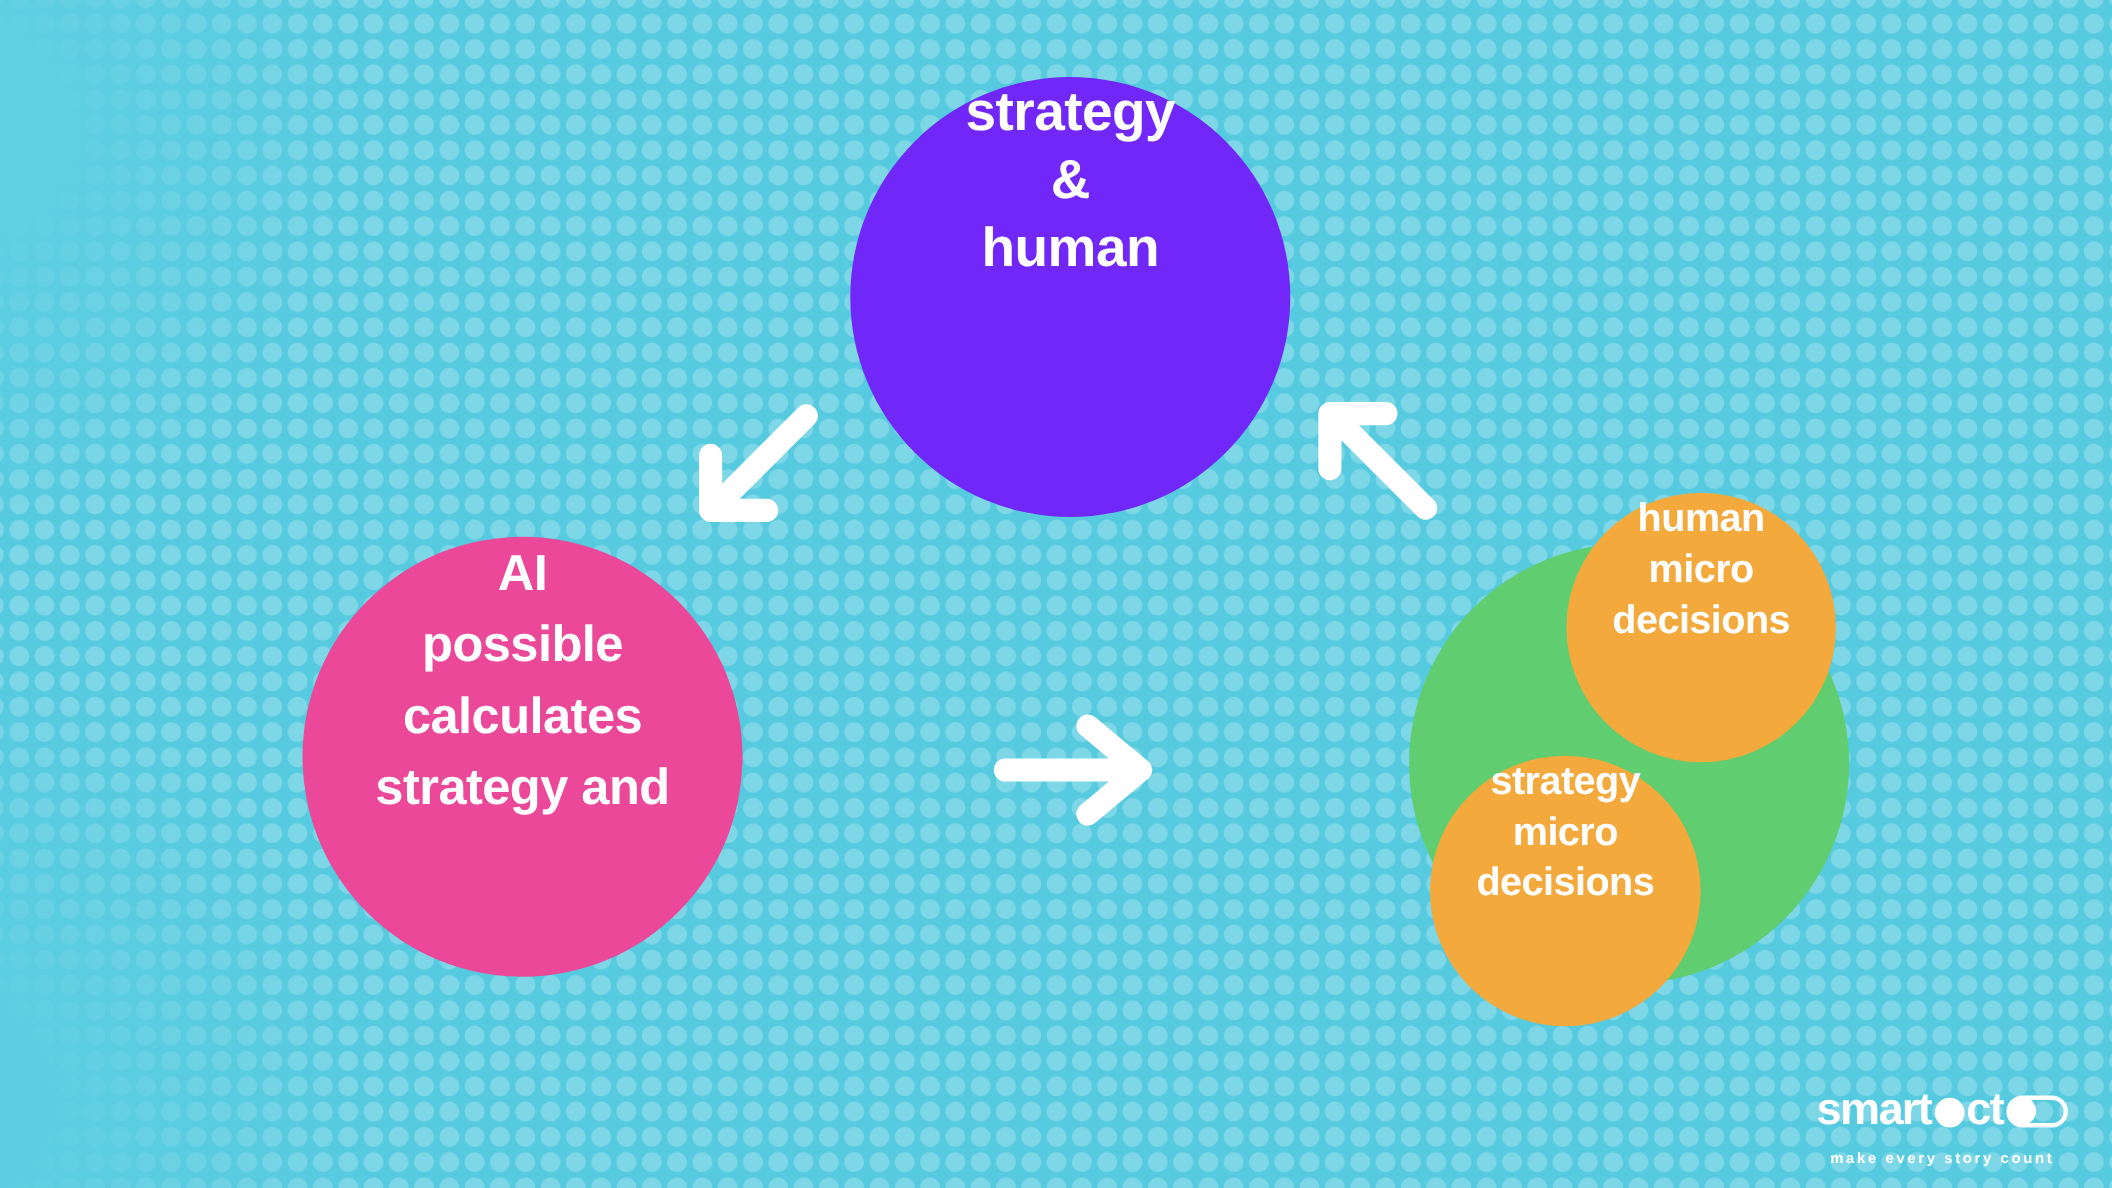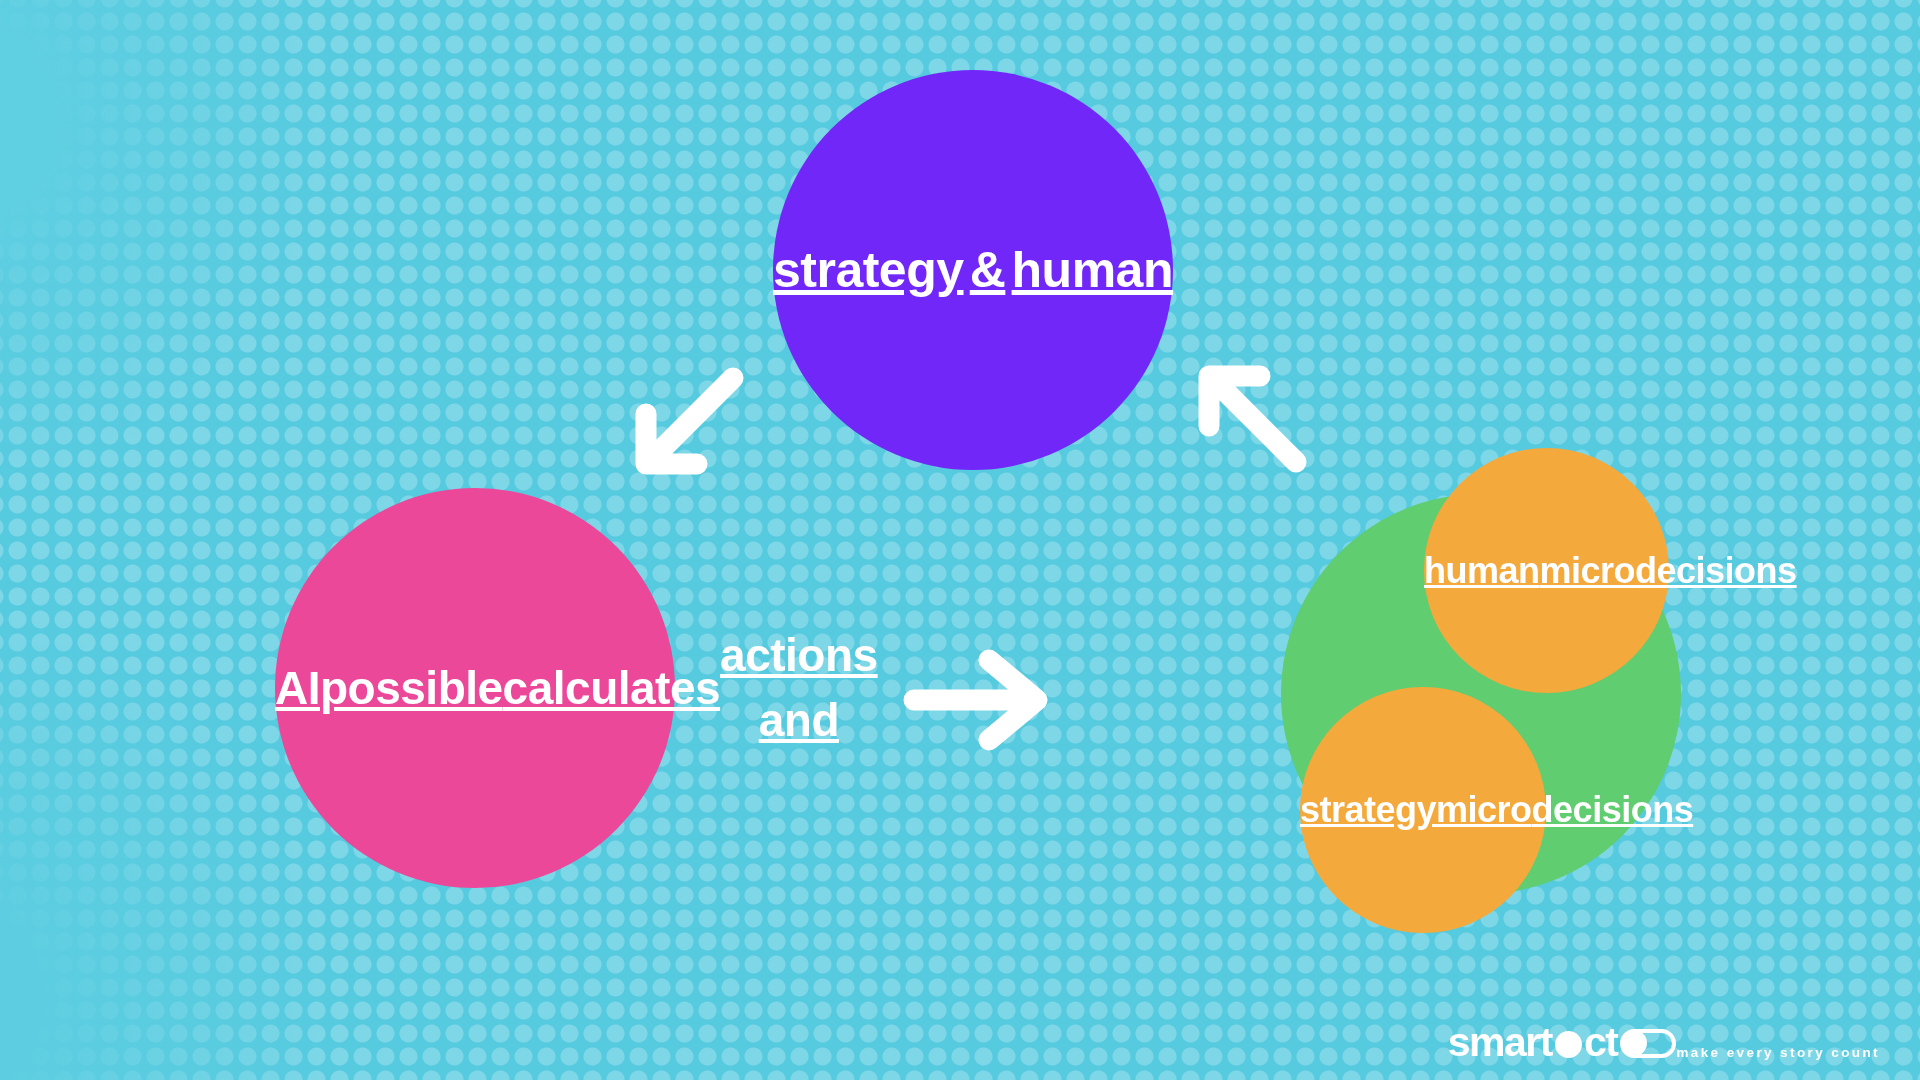--- a/index.html
+++ b/index.html
@@ -25,43 +25,42 @@
     position: absolute;
     inset: 0;
     background:
       radial-gradient(circle 520px at -40px 120px, #5fcfe2 18%, rgba(95,207,226,0) 72%),
       radial-gradient(circle 560px at -60px 1000px, #5dcee1 18%, rgba(93,206,225,0) 72%);
   }
   .circle {
     position: absolute;
     border-radius: 50%;
     display: flex;
-    flex-direction: row;
+    flex-direction: column;
     align-items: center;
-    justify-content: space-between;
+    justify-content: flex-start;
     text-align: center;
     color: #ffffff;
     font-weight: 700;
     letter-spacing: -0.5px;
-    text-decoration: underline;
   }
   .circle-strategy { left: 773px; top: 70px;  width: 400px; height: 400px; font-size: 50px; line-height: 62px; }
   .circle-ai       { left: 275px; top: 488px; width: 400px; height: 400px; font-size: 46px; line-height: 65px; }
   .circle-green    { left: 1281px; top: 494px; width: 400px; height: 400px; }
   .circle-human    { left: 1424px; top: 448px; width: 245px; height: 245px; font-size: 36px; line-height: 46px; }
   .circle-automated{ left: 1300px; top: 687px; width: 246px; height: 246px; font-size: 36px; line-height: 46px; }
   .arrows-layer { position: absolute; inset: 0; pointer-events: none; }
   
   .logo {
     position: absolute;
     right: 40px;
     bottom: 20px;
     color: #ffffff;
     display: flex;
-    flex-direction: row;
+    flex-direction: column;
     align-items: center;
   }
   .wordmark {
     display: flex;
     align-items: flex-end;
     font-size: 41px;
     font-weight: 700;
     letter-spacing: -1.5px;
     line-height: 1;
   }
@@ -113,21 +112,21 @@
   <div class="circle circle-strategy" style="background-color: rgb(113, 39, 248);">
     <div>strategy</div>
     <div>&amp;</div>
     <div>human</div>
   </div>
 
   <div class="circle circle-ai" style="background-color: #ec4899;">
     <div>AI</div>
     <div>possible</div>
     <div>calculates</div>
-    <div>actions and</div>
+    <div>strategy and</div>
   </div>
 
   <div class="circle circle-green" style="background-color: rgb(95, 205, 112);"></div>
 
   <div class="circle circle-human" style="background-color: rgb(244, 169, 60);">
     <div>human</div>
     <div>micro</div>
     <div>decisions</div>
   </div>
 

